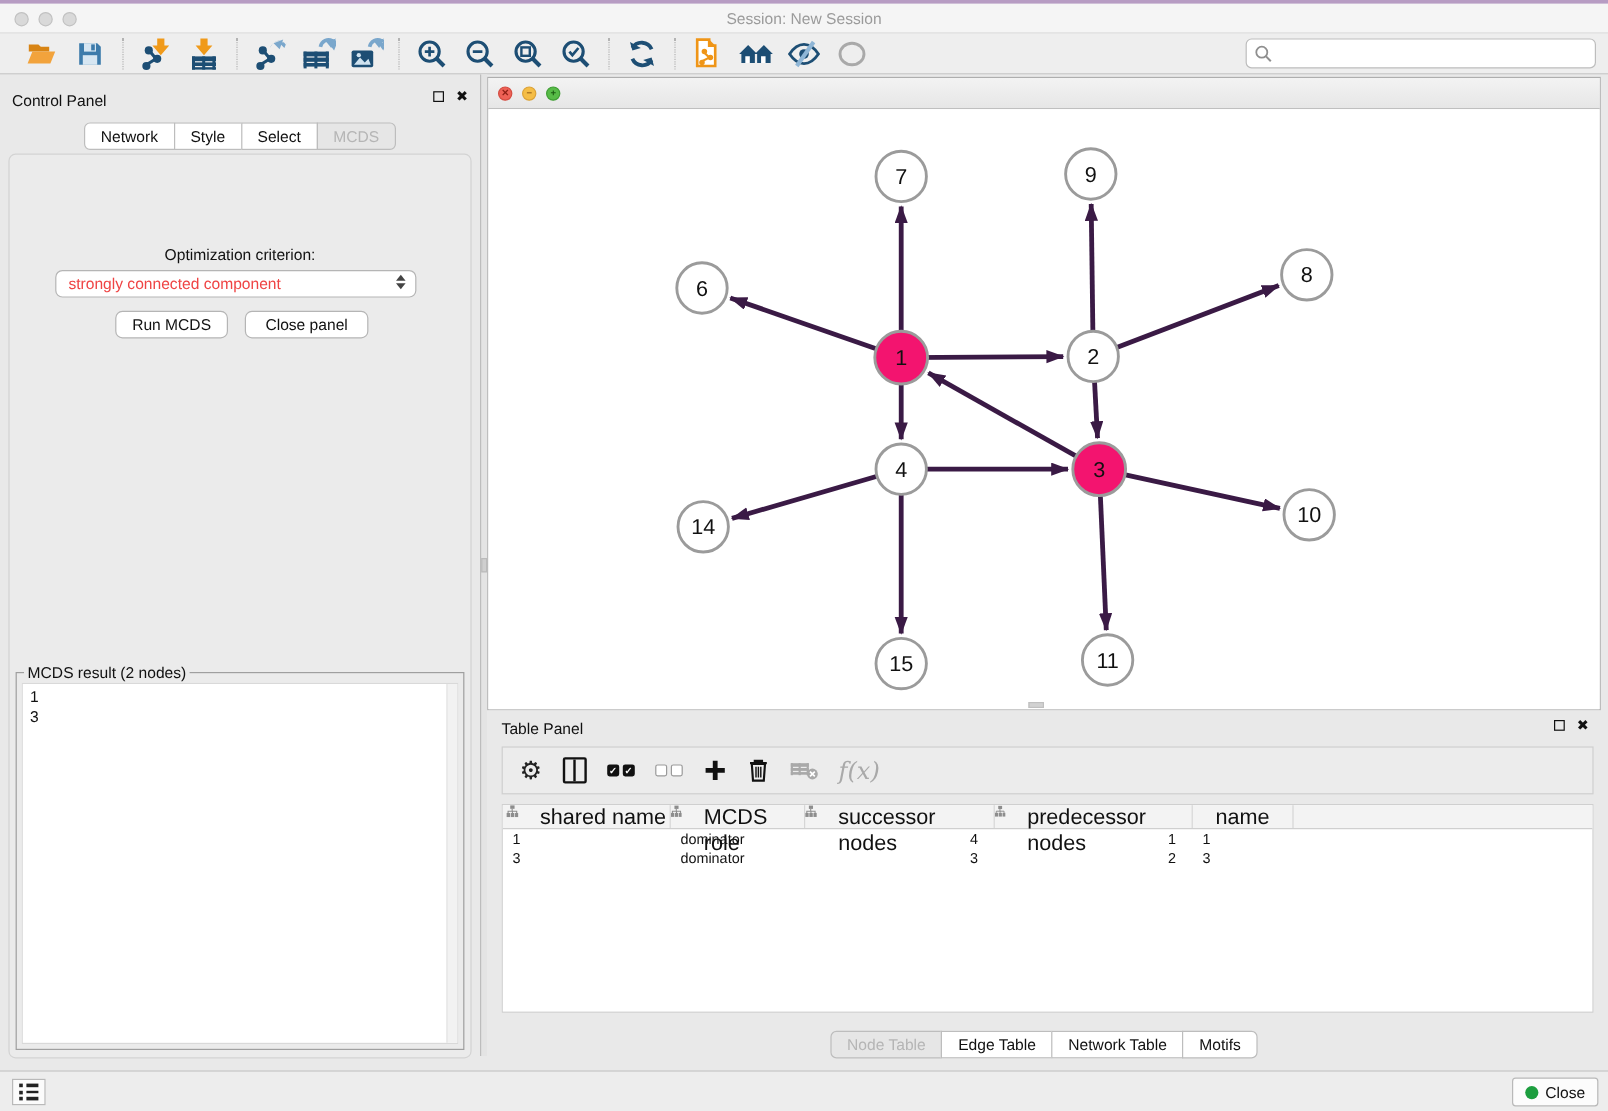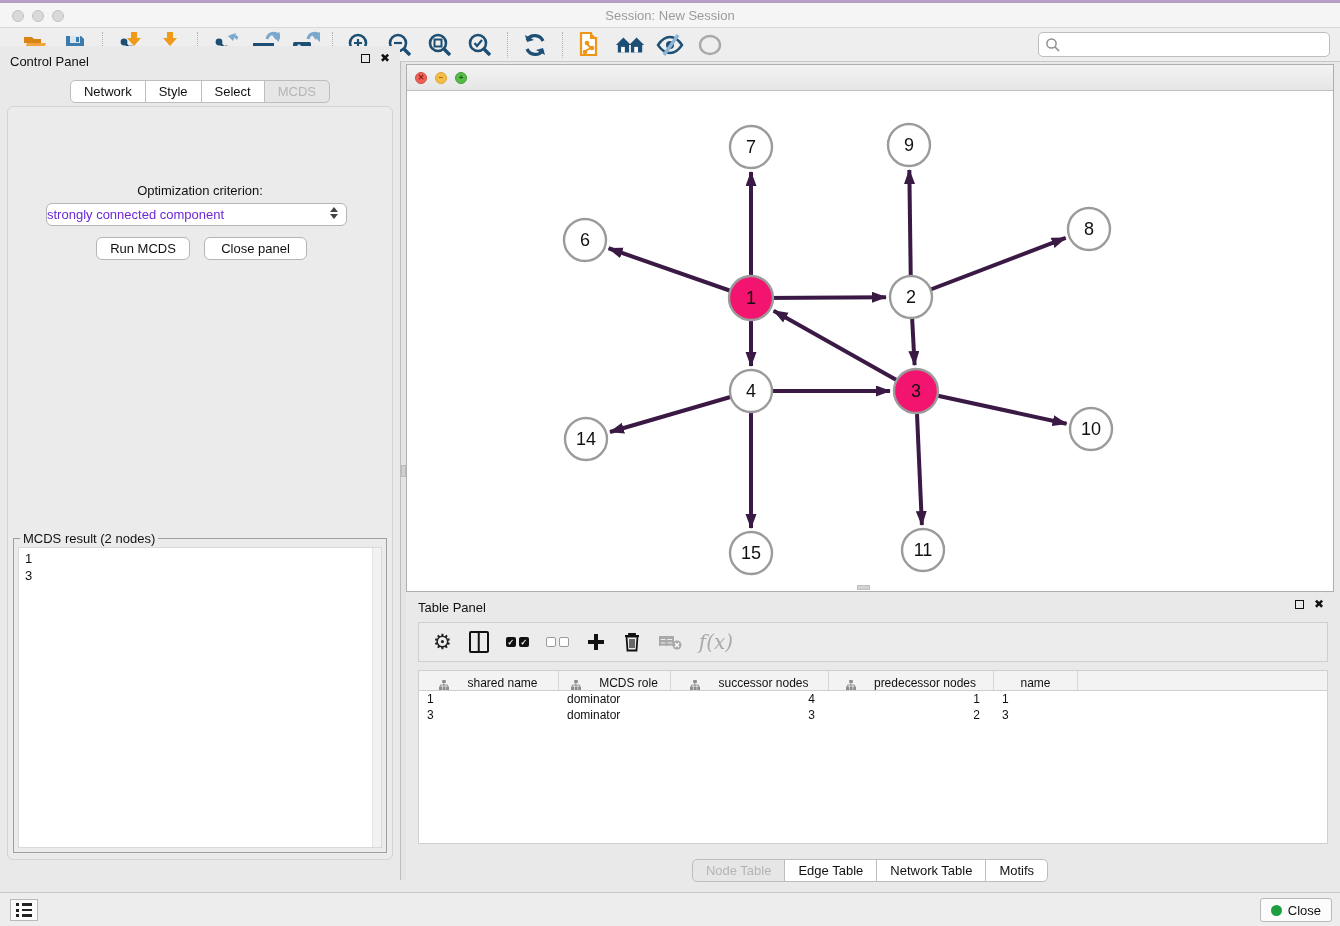--- a/index.html
+++ b/index.html
@@ -20,38 +20,38 @@
     background:#eeeeee; border-bottom:1px solid #c8c8c8; display:flex; align-items:center; padding-left:8px; }
   .tgroup { display:flex; align-items:center; gap:10px; padding:0 12px; }
   .tsep { width:1px; height:26px; border-left:1px dotted #b3b3b3; }
   .tico { width:30px; height:28px; display:flex; align-items:center; justify-content:center; }
   .tico svg { display:block; }
   .searchbox { position:absolute; right:10px; top:4px; width:292px; height:25px;
     background:#fff; border:1px solid #bdbdbd; border-radius:5px; display:flex; align-items:center; padding-left:6px; }
   .searchbox input { border:none; outline:none; flex:1; font-size:13px; background:transparent; height:100%; }
 
   
-  .control-panel { position:absolute; left:0; top:46px; width:400px; height:818px; background:#e9e9e9; }
+  .control-panel { position:absolute; left:0; top:68px; width:400px; height:818px; background:#e9e9e9; }
   .panel-head { position:absolute; left:10px; top:8px; font-size:13px; color:#111; }
   .panel-icons { position:absolute; right:10px; top:8px; display:flex; gap:10px; align-items:center; }
   .ic-float { width:9px; height:9px; border:1.5px solid #111; display:inline-block; }
   .ic-close { font-size:12px; font-weight:bold; color:#111; line-height:9px; font-family:"DejaVu Sans",sans-serif; }
   .seg-tabs { position:absolute; left:0; right:0; display:flex; justify-content:center; }
   .control-panel .seg-tabs { top:34px; }
   .seg-tab { border:1px solid #bdbdbd; background:#fff; color:#111; font-size:13px;
     padding:3px 13px; margin-left:-1px; position:relative; }
   .seg-tab:first-child { border-radius:5px 0 0 5px; margin-left:0; }
   .seg-tab:last-child { border-radius:0 5px 5px 0; }
   .seg-tab.selected { background:#e6e6e6; color:#b5b5b5; }
   .cp-content { position:absolute; left:7px; right:7px; top:60px; bottom:4px;
     background:#ebebeb; border:1px solid #d3d3d3; border-radius:6px; }
   .opt-label { position:absolute; left:0; right:0; top:76px; text-align:center; font-size:13px; color:#111; }
   .dropdown { position:absolute; left:38px; right:45px; top:96px; height:23px; background:#fff;
     border:1px solid #b5b5b5; border-radius:6px; font-size:13px; display:flex; align-items:center;
-    color:#6d28d9; }
+    padding-left:10px; color:#ef4444; }
   .dd-stepper { position:absolute; right:8px; top:3px; display:flex; flex-direction:column; gap:2px; }
   .dd-stepper i { width:0; height:0; border-left:4px solid transparent; border-right:4px solid transparent; display:block; }
   .dd-up { border-bottom:5px solid #444; }
   .dd-down { border-top:5px solid #444; }
   .cp-btn { position:absolute; top:130px; height:23px; background:#fff; border:1px solid #b5b5b5;
     border-radius:6px; font-size:13px; color:#111; display:flex; align-items:center; justify-content:center; }
   .btn-run { left:88px; width:94px; }
   .btn-closepanel { left:196px; width:103px; }
   .result-box { position:absolute; left:5px; right:5px; top:431px; bottom:6px;
     border:1px solid #9f9f9f; background:#ebebeb; }
@@ -90,21 +90,21 @@
   .gear-glyph { font-size:21px; color:#222; line-height:1; }
   .col-pair { width:20px; height:22px; border:2.5px solid #111; border-radius:2px; position:relative; }
   .col-pair::after { content:""; position:absolute; left:50%; top:0; bottom:0; width:2.5px; background:#111; transform:translateX(-50%); }
   .cb { width:10px; height:10px; display:inline-flex; align-items:center; justify-content:center; }
   .cb.checked { background:#111; color:#fff; font-size:8px; font-weight:bold; border-radius:2px; }
   .cb.empty { border:1.5px solid #9a9a9a; border-radius:2px; background:#fff; }
   .cb + .cb { margin-left:3px; }
   .fx-glyph { font-family:"DejaVu Serif",serif; font-style:italic; font-size:20px; color:#a9a9a9; }
   .tbl { position:absolute; left:12px; right:6px; top:78px; bottom:46px; background:#fff; border:1px solid #cfcfcf; }
   .tbl-header { display:flex; height:20px; background:#f3f3f3; border-bottom:1px solid #cfcfcf; }
-  .th { display:flex; align-items:flex-end; justify-content:center; gap:18px; font-size:12px; color:#111;
+  .th { display:flex; align-items:flex-start; justify-content:center; gap:18px; font-size:18px; color:#111;
     border-right:1px solid #d6d6d6; height:100%; }
   .tbl-row { display:flex; height:16px; font-size:12px; color:#111; }
   .td { padding:0 8px; display:flex; align-items:center; height:100%; overflow:hidden; }
   .td.right { justify-content:flex-end; padding-right:14px; }
   .tp-tabs { position:absolute; left:0; right:0; bottom:8px; display:flex; justify-content:center; }
 
   
   .status-bar { position:absolute; left:0; top:892px; width:1340px; height:34px;
     background:#ededed; border-top:1px solid #c6c6c6; }
   .list-btn { position:absolute; left:10px; top:6px; width:28px; height:22px; background:#fbfbfb;

